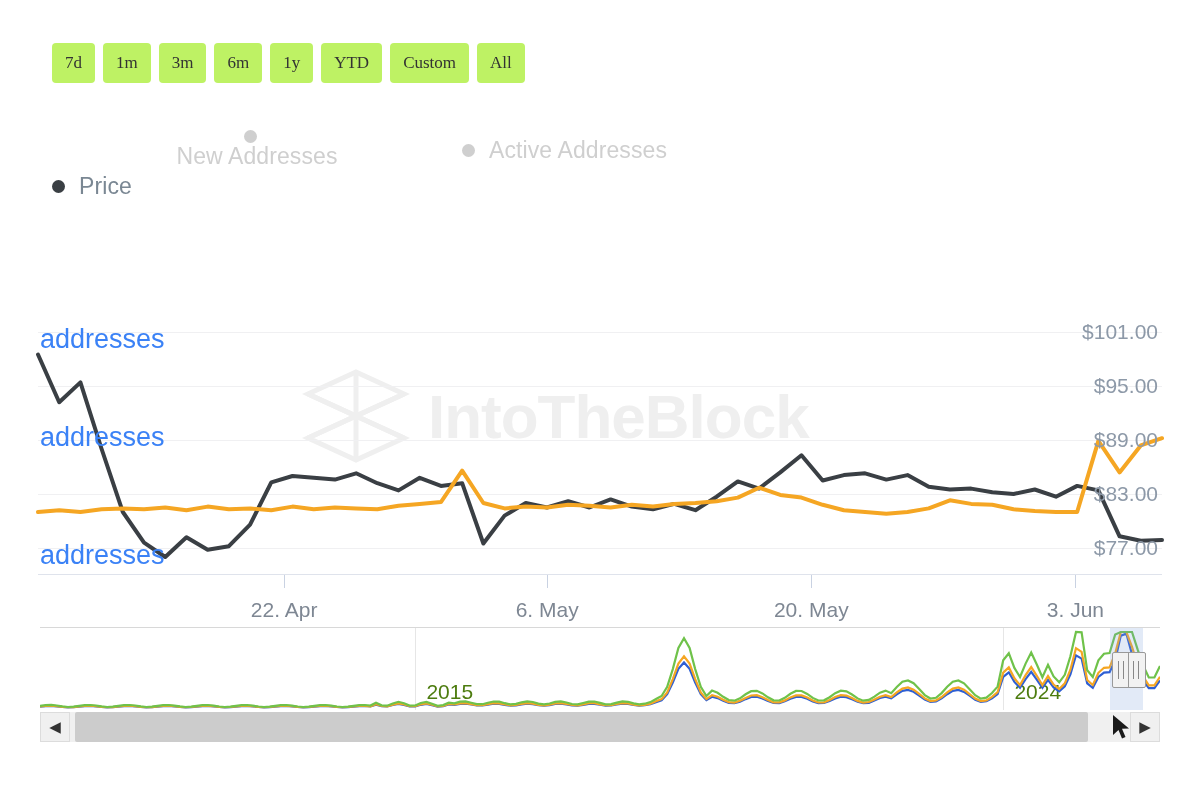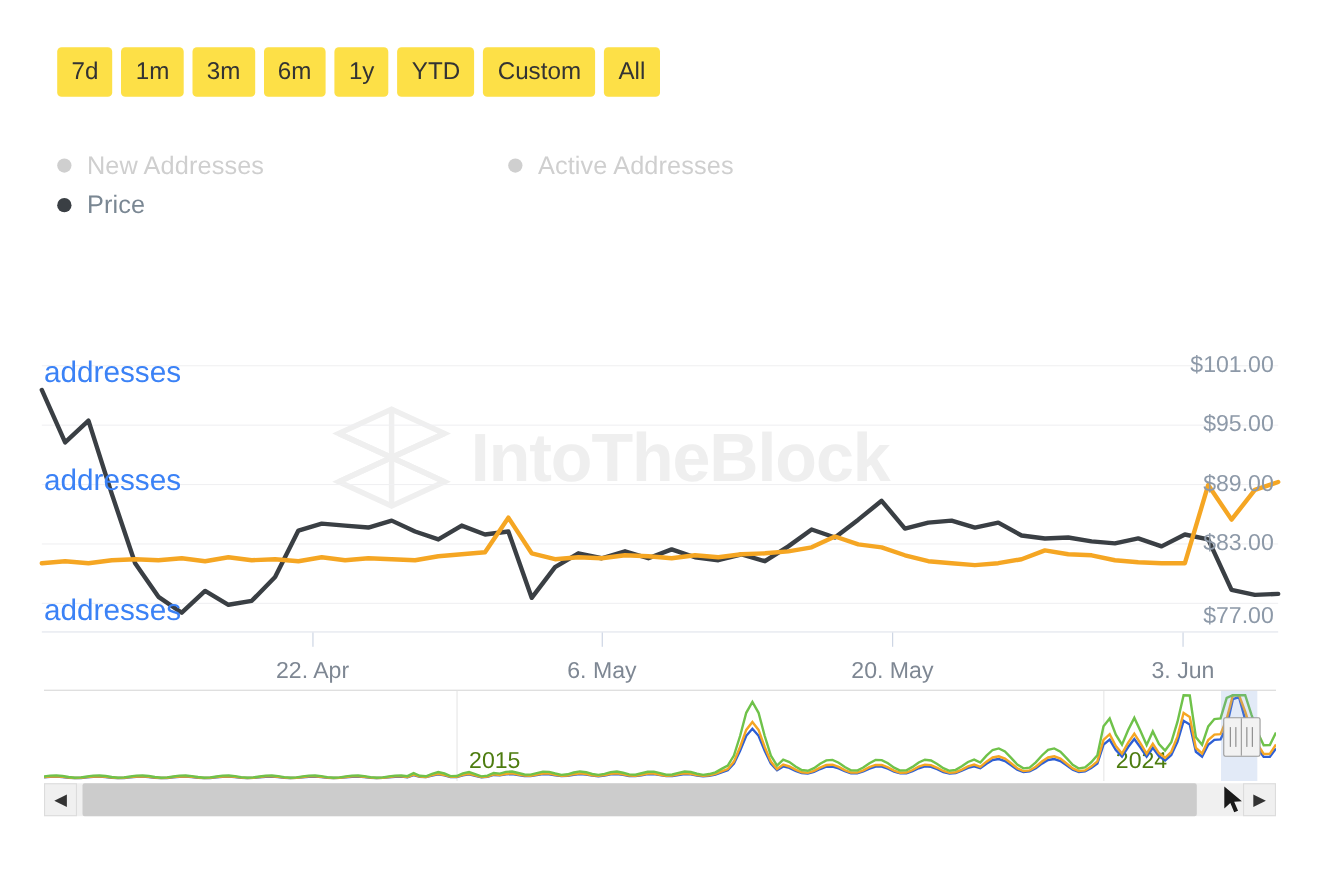--- a/index.html
+++ b/index.html
@@ -18,26 +18,26 @@
   
   #range-buttons {
     position: absolute;
     left: 52px;
     top: 43px;
     display: flex;
     gap: 8px;
     align-items: flex-start;
   }
   .range-btn {
-    background: #fde047;
+    background: #bef264;
     border: none;
     border-radius: 4px;
     color: #333333;
-    font-family: Liberation Sans, sans-serif;
-    font-size: 22px;
+    font-family: Liberation Serif, serif;
+    font-size: 17px;
     line-height: 1;
     padding: 11px 13px 12px 13px;
     cursor: pointer;
     white-space: nowrap;
   }
 
   
   #legend {
     position: absolute;
     left: 52px;
@@ -48,21 +48,21 @@
     display: flex;
     align-items: center;
     height: 36px;
   }
   .legend-item {
     display: flex;
     align-items: center;
     cursor: pointer;
     white-space: nowrap;
   }
-  .legend-item.col-a { width: 410px; }
+  .legend-item.col-a { width: 410px; flex-direction: column; }
   .legend-dot {
     width: 13px;
     height: 13px;
     border-radius: 50%;
     flex: 0 0 auto;
     margin-right: 14px;
   }
   .legend-label {
     font-size: 23px;
     letter-spacing: .1px;
@@ -304,21 +304,21 @@
     <div id="axis-bottom"></div>
     <svg class="series" id="series-svg" width="1124" height="270">
         <polyline points="0.00,49.50 21.21,97.20 42.42,77.40 63.62,144.00 84.83,207.00 106.04,237.60 127.25,252.00 148.45,232.20 169.66,244.80 190.87,241.20 212.08,219.60 233.28,177.30 254.49,171.00 275.70,172.80 296.91,174.60 318.11,168.30 339.32,178.20 360.53,185.40 381.74,172.80 402.94,180.90 424.15,178.20 445.36,238.50 466.57,210.60 487.77,198.00 508.98,202.50 530.19,196.20 551.40,202.50 572.60,194.40 593.81,201.60 615.02,204.30 636.23,198.90 657.43,205.20 678.64,191.70 699.85,176.40 721.06,183.60 742.26,167.40 763.47,150.30 784.68,175.50 805.89,170.10 827.09,168.30 848.30,174.60 869.51,170.10 890.72,181.80 911.92,184.50 933.13,183.60 954.34,187.20 975.55,189.00 996.75,184.50 1017.96,191.70 1039.17,180.90 1060.38,185.40 1081.58,231.30 1102.79,235.80 1124.00,234.90" fill="none" stroke="#3a3f44" stroke-width="4" stroke-linejoin="round" stroke-linecap="round"></polyline>
         <polyline points="0.00,207.00 21.21,205.20 42.42,207.00 63.62,204.30 84.83,203.40 106.04,204.30 127.25,202.50 148.45,205.20 169.66,201.60 190.87,204.30 212.08,203.40 233.28,205.20 254.49,201.60 275.70,204.30 296.91,202.50 318.11,203.40 339.32,204.30 360.53,200.70 381.74,198.90 402.94,197.10 424.15,165.60 445.36,198.00 466.57,203.40 487.77,201.60 508.98,202.50 530.19,199.80 551.40,200.70 572.60,202.50 593.81,199.80 615.02,201.60 636.23,198.90 657.43,198.00 678.64,196.20 699.85,192.60 721.06,182.70 742.26,189.90 763.47,192.60 784.68,199.80 805.89,205.20 827.09,207.00 848.30,208.80 869.51,207.00 890.72,203.40 911.92,195.30 933.13,198.90 954.34,199.80 975.55,204.30 996.75,206.10 1017.96,207.00 1039.17,207.00 1060.38,135.90 1081.58,167.40 1102.79,140.40 1124.00,133.20" fill="none" stroke="#f5a623" stroke-width="4" stroke-linejoin="round" stroke-linecap="round"></polyline>
       </svg>
     <div id="y-right-labels">
         <div class="y-right-label" style="top: 27px;">$101.00</div>
         <div class="y-right-label" style="top: 81px;">$95.00</div>
         <div class="y-right-label" style="top: 135px; margin-left: 30px;">$89.00</div>
         <div class="y-right-label" style="top: 189px;">$83.00</div>
-        <div class="y-right-label" style="top: 255px;">$77.00</div>
+        <div class="y-right-label" style="top: 243px;">$77.00</div>
       </div>
     <div id="y-left-labels">
         <div class="y-left-label" style="top: 33.75px;">addresses</div>
         <div class="y-left-label" style="top: 132.3px;">addresses</div>
         <div class="y-left-label" style="top: 249.75px;">addresses</div>
       </div>
     <div id="x-labels">
         <div class="x-tick" style="left: 246.156px;"></div>
         <div class="x-label" style="left: 246.156px;">22. Apr</div>
         <div class="x-tick" style="left: 509.172px;"></div>

